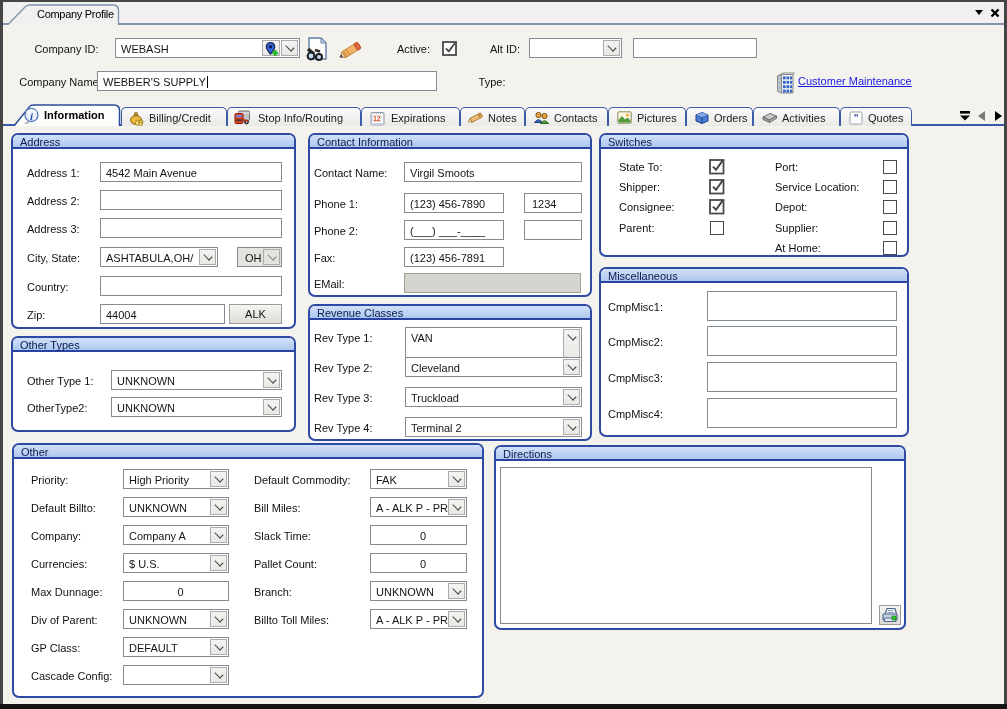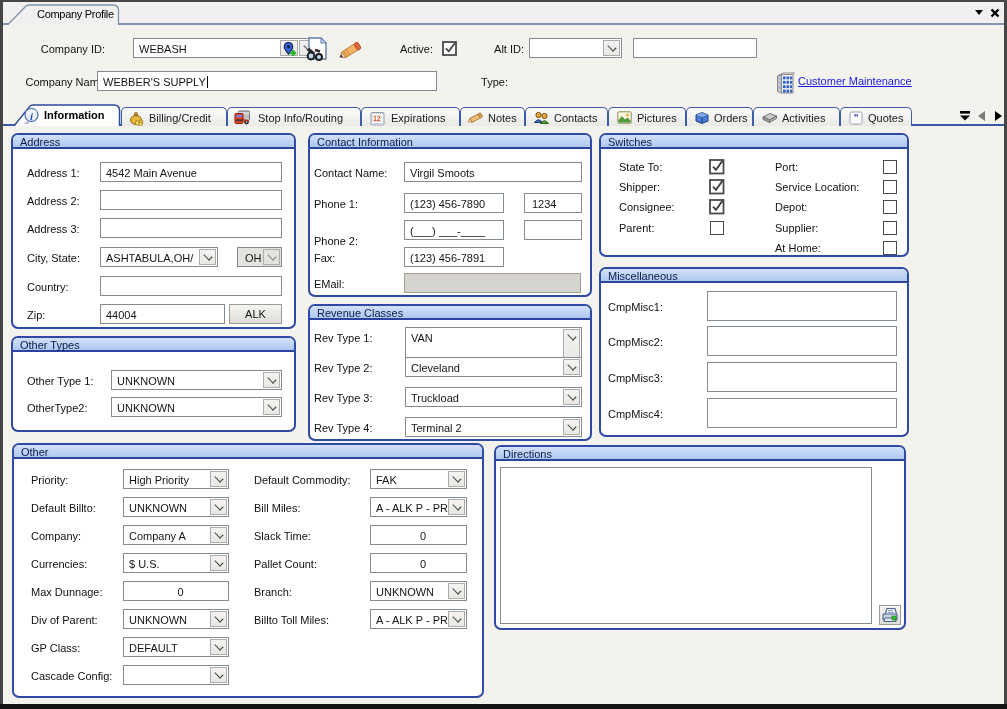--- a/index.html
+++ b/index.html
@@ -6,21 +6,21 @@
 #win{position:relative;width:1007px;height:709px;background:#F4F2EC}
 #eL,#eR,#eT,#eB{position:absolute;background:#454545}
 #eL{left:0;top:0;width:3px;height:709px}#eR{left:1004px;top:0;width:3px;height:709px}#eT{left:0;top:0;width:1007px;height:2px}#eB{left:0;top:704px;width:1007px;height:5px;background:#141414}
 .ab{position:absolute}
 #topstrip{position:absolute;left:3px;top:2px;width:1001px;height:23px;background:#F1F0EE;border-bottom:2px solid #8296B2}
 #cptab{position:absolute;left:6px;top:1px;width:118px;height:24px}
 #cptab svg{position:absolute;left:0;top:0}
 #cptxt{position:absolute;left:31px;top:7px;font-size:11px;font-weight:normal;color:#000;white-space:nowrap;letter-spacing:-0.3px}
 .winbtn{position:absolute;top:8px;color:#000}
 .lbl{position:absolute;font-size:11px;color:#111;white-space:nowrap}
-.r{text-align:right}
+.r{text-align:center}
 .txt{position:absolute;background:#fff;border:1px solid #838B93;font-size:11px;padding:4px 0 0 5px;white-space:nowrap;overflow:hidden}
 .ctr{text-align:center;padding-left:9px}
 .cb{position:absolute;background:#fff;border:1px solid #838B93;overflow:hidden}
 .cb .t{position:absolute;left:5px;top:4px;font-size:11px;white-space:nowrap}
 .btn2{position:absolute;right:1px;top:1px;bottom:1px;width:17px;background:linear-gradient(#F4F3F1,#E9E8E5);border:1px solid #ACACAC}
 .chev{position:absolute;left:4px;top:4px;width:7px;height:5px;border-right:1.7px solid #4a4a4a;border-bottom:1.7px solid #4a4a4a;transform:rotate(45deg) scaleX(1.15);transform-origin:60% 60%}
 .dis{background:#E5E3DE}
 .dis .btn2{background:#E5E3DE}
 .dis .chev{border-color:#8a8a8a}
 .grp{position:absolute;background:#fff;border:2px solid #2E4AA5;border-radius:7px}
@@ -52,21 +52,21 @@
   <div id="cptxt">Company Profile</div>
  </div>
  <div class="winbtn" style="left:974px;top:7px"><svg width="11" height="10">
         <path d="M1 3 L9 3 L5 8 Z" fill="#000"></path>
       </svg></div>
  <svg class="ab" style="left:990px;top:8px" width="10" height="10">
       <path d="M1.5 1.5 L8.5 8.5 M8.5 1.5 L1.5 8.5" stroke="#000" stroke-width="2.4"></path>
     </svg>
 
  <div class="lbl r" style="left:28px;top:43px;width:77px">Company ID:</div>
- <div class="cb" style="left:133px;top:38px;width:185px;height:20px">
+ <div class="cb" style="left:115px;top:38px;width:185px;height:20px">
    <div class="t">WEBASH</div>
    <div class="btn2" style="right:19px;width:18px;border:1px solid #ACACAC">
      <svg width="17" height="17" style="position:absolute;left:0px;top:0px">
           <path d="M7.5 1.5 a4.2 4.2 0 0 1 4.2 4.2 q0 2.6 -4.2 7.3 q-4.2 -4.7 -4.2 -7.3 a4.2 4.2 0 0 1 4.2 -4.2" fill="#3366E0" stroke="#16244F" stroke-width="1.2"></path>
           <circle cx="7.5" cy="5.7" r="1.7" fill="#10204a"></circle>
           <path d="M9.2 12 h6 M12.2 9 v6" stroke="#2DB52D" stroke-width="2.6"></path>
         </svg>
    </div>
    <div class="btn2">
         <span class="chev"></span>
@@ -294,21 +294,21 @@
       </div>
 
   <div class="grp" style="left:308px;top:133px;width:284px;height:164px">
         <div class="gh">Contact Information</div>
       </div>
   <div class="lbl" style="left:314px;top:167px">Contact Name:</div>
   <div class="txt" style="left:404px;top:162px;width:178px;height:20px">Virgil Smoots</div>
   <div class="lbl" style="left:314px;top:198px">Phone 1:</div>
   <div class="txt" style="left:404px;top:193px;width:100px;height:20px">(123) 456-7890</div>
   <div class="txt" style="left:524px;top:193px;width:58px;height:20px;padding-left:7px">1234</div>
-  <div class="lbl" style="left:314px;top:235px">Phone 2:</div>
+  <div class="lbl" style="left:314px;top:225px">Phone 2:</div>
   <div class="txt" style="left:404px;top:220px;width:100px;height:20px">(___) ___-____</div>
   <div class="txt" style="left:524px;top:220px;width:58px;height:20px"></div>
   <div class="lbl" style="left:314px;top:252px">Fax:</div>
   <div class="txt" style="left:404px;top:247px;width:100px;height:20px">(123) 456-7891</div>
   <div class="lbl" style="left:314px;top:278px">EMail:</div>
   <div class="txt gray" style="left:404px;top:273px;width:177px;height:20px"></div>
 
   <div class="grp" style="left:308px;top:304px;width:284px;height:137px">
         <div class="gh">Revenue Classes</div>
       </div>

